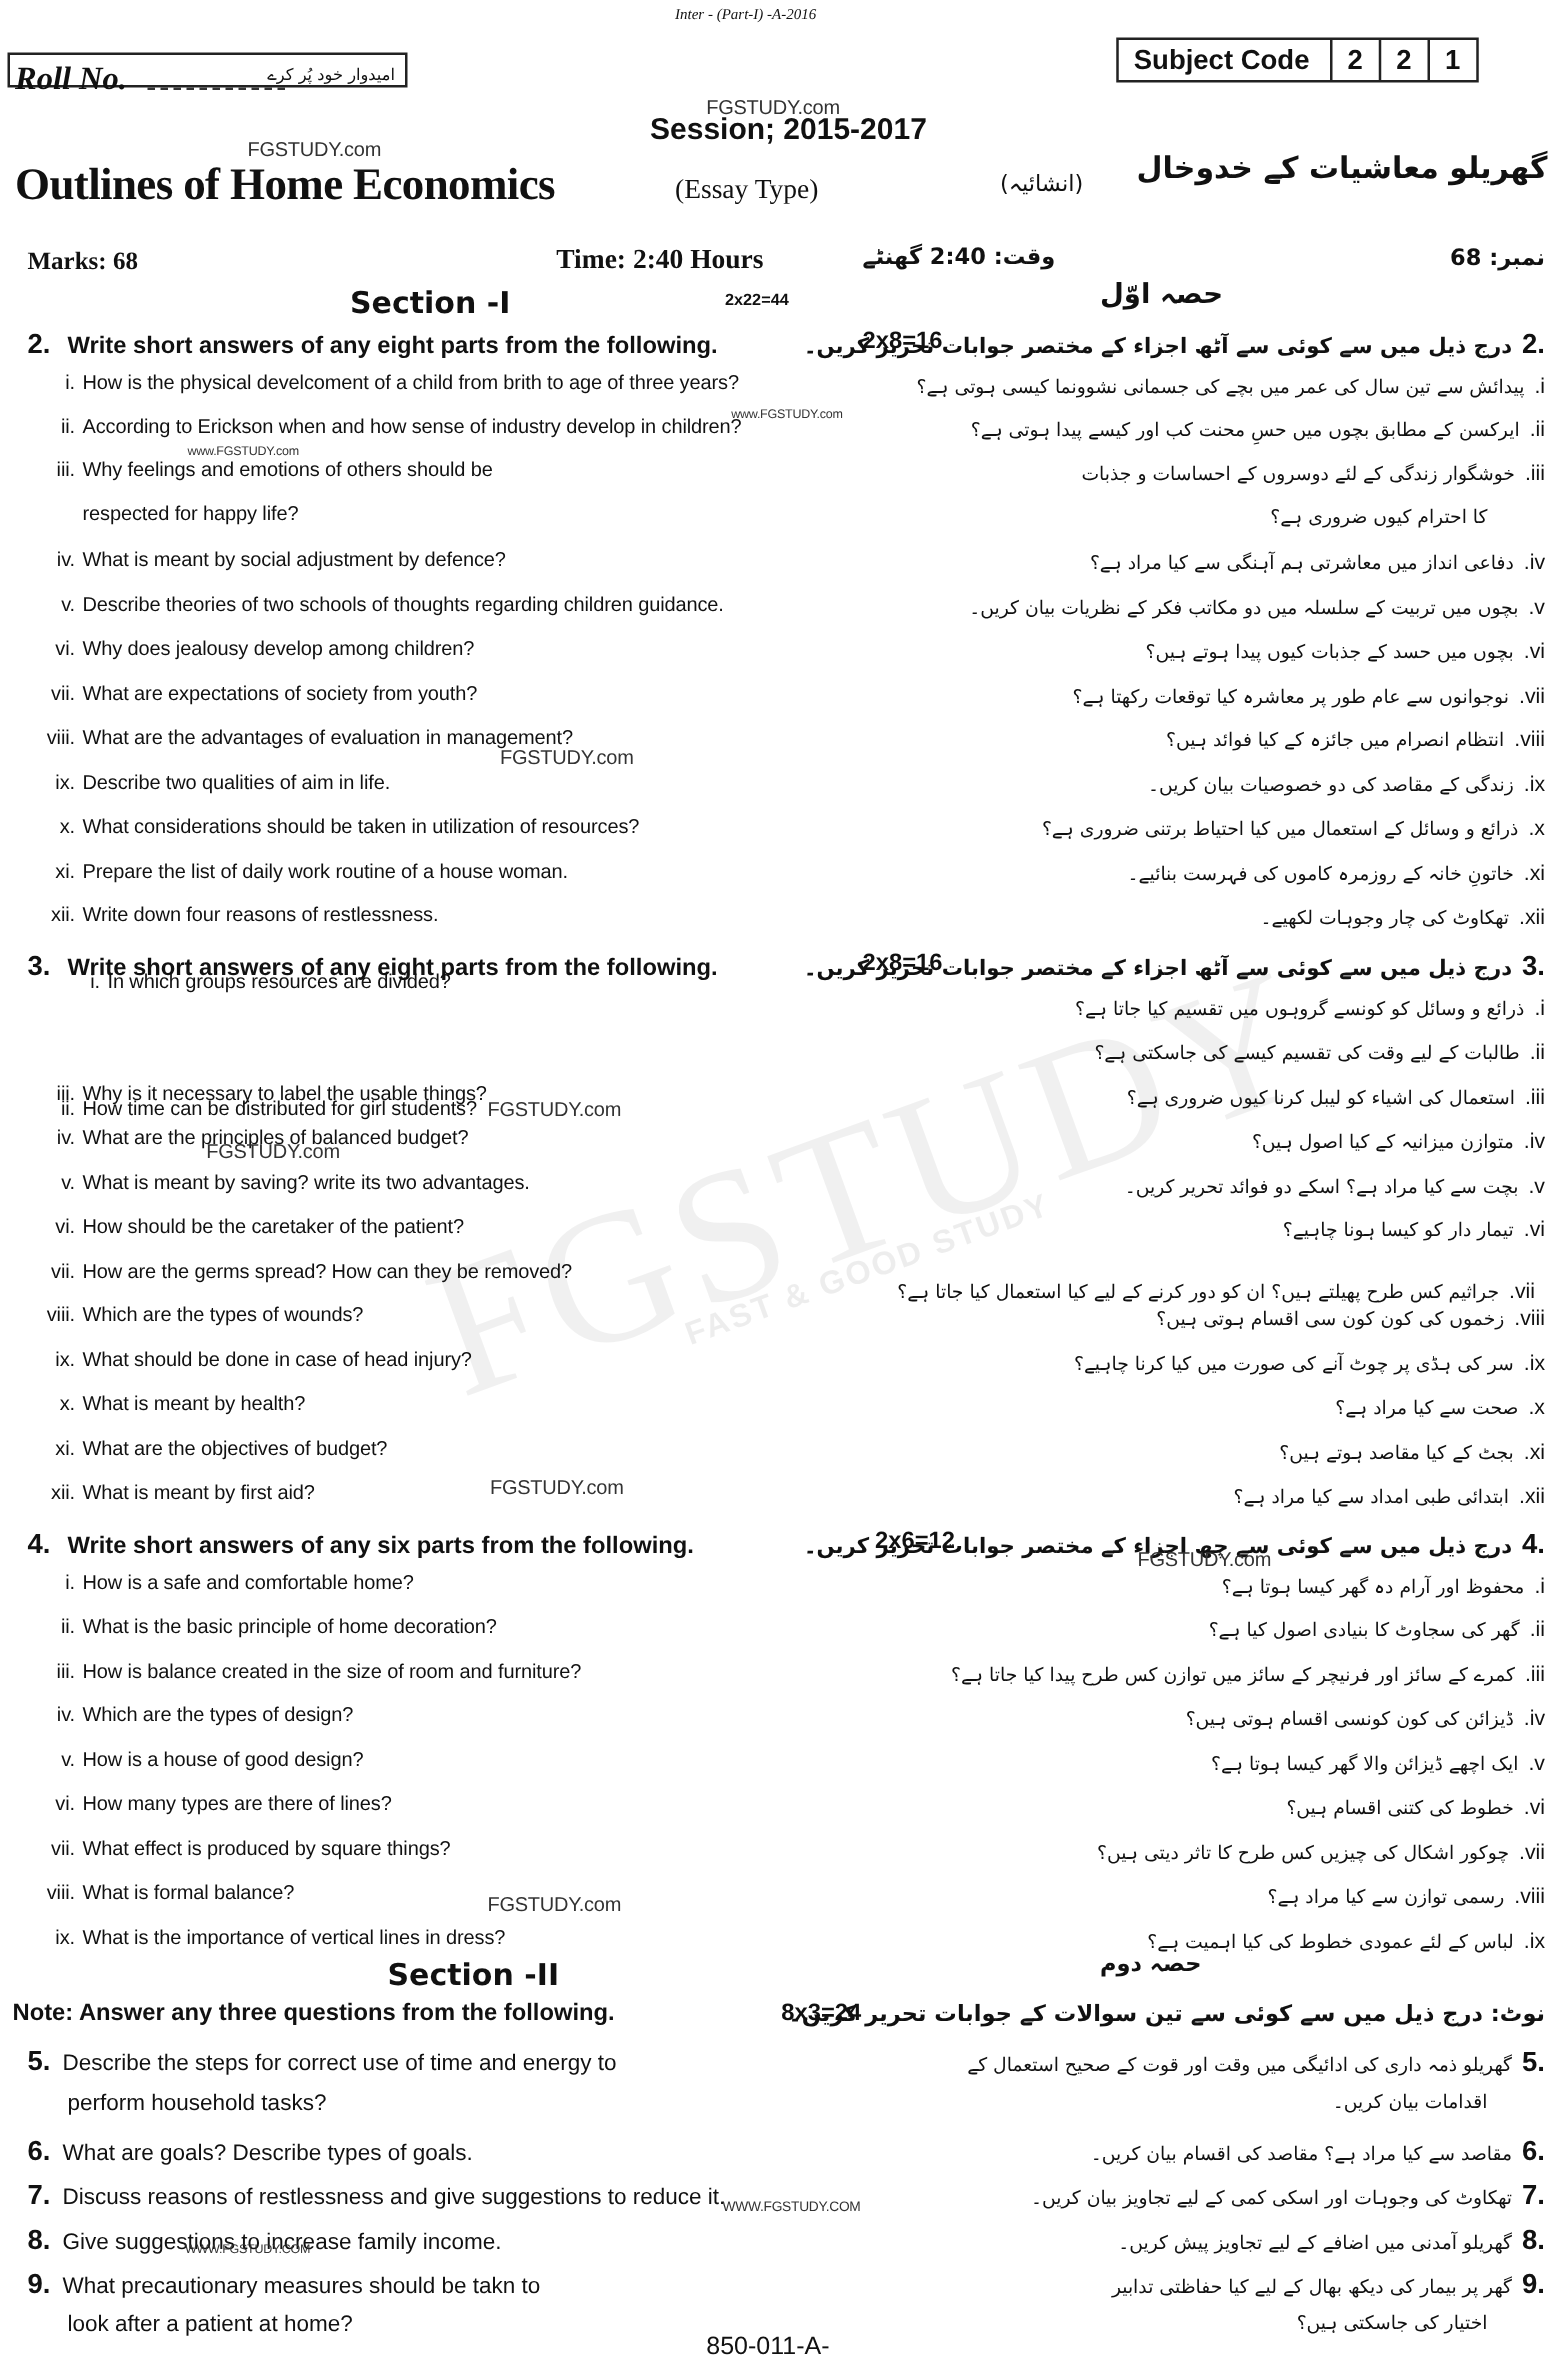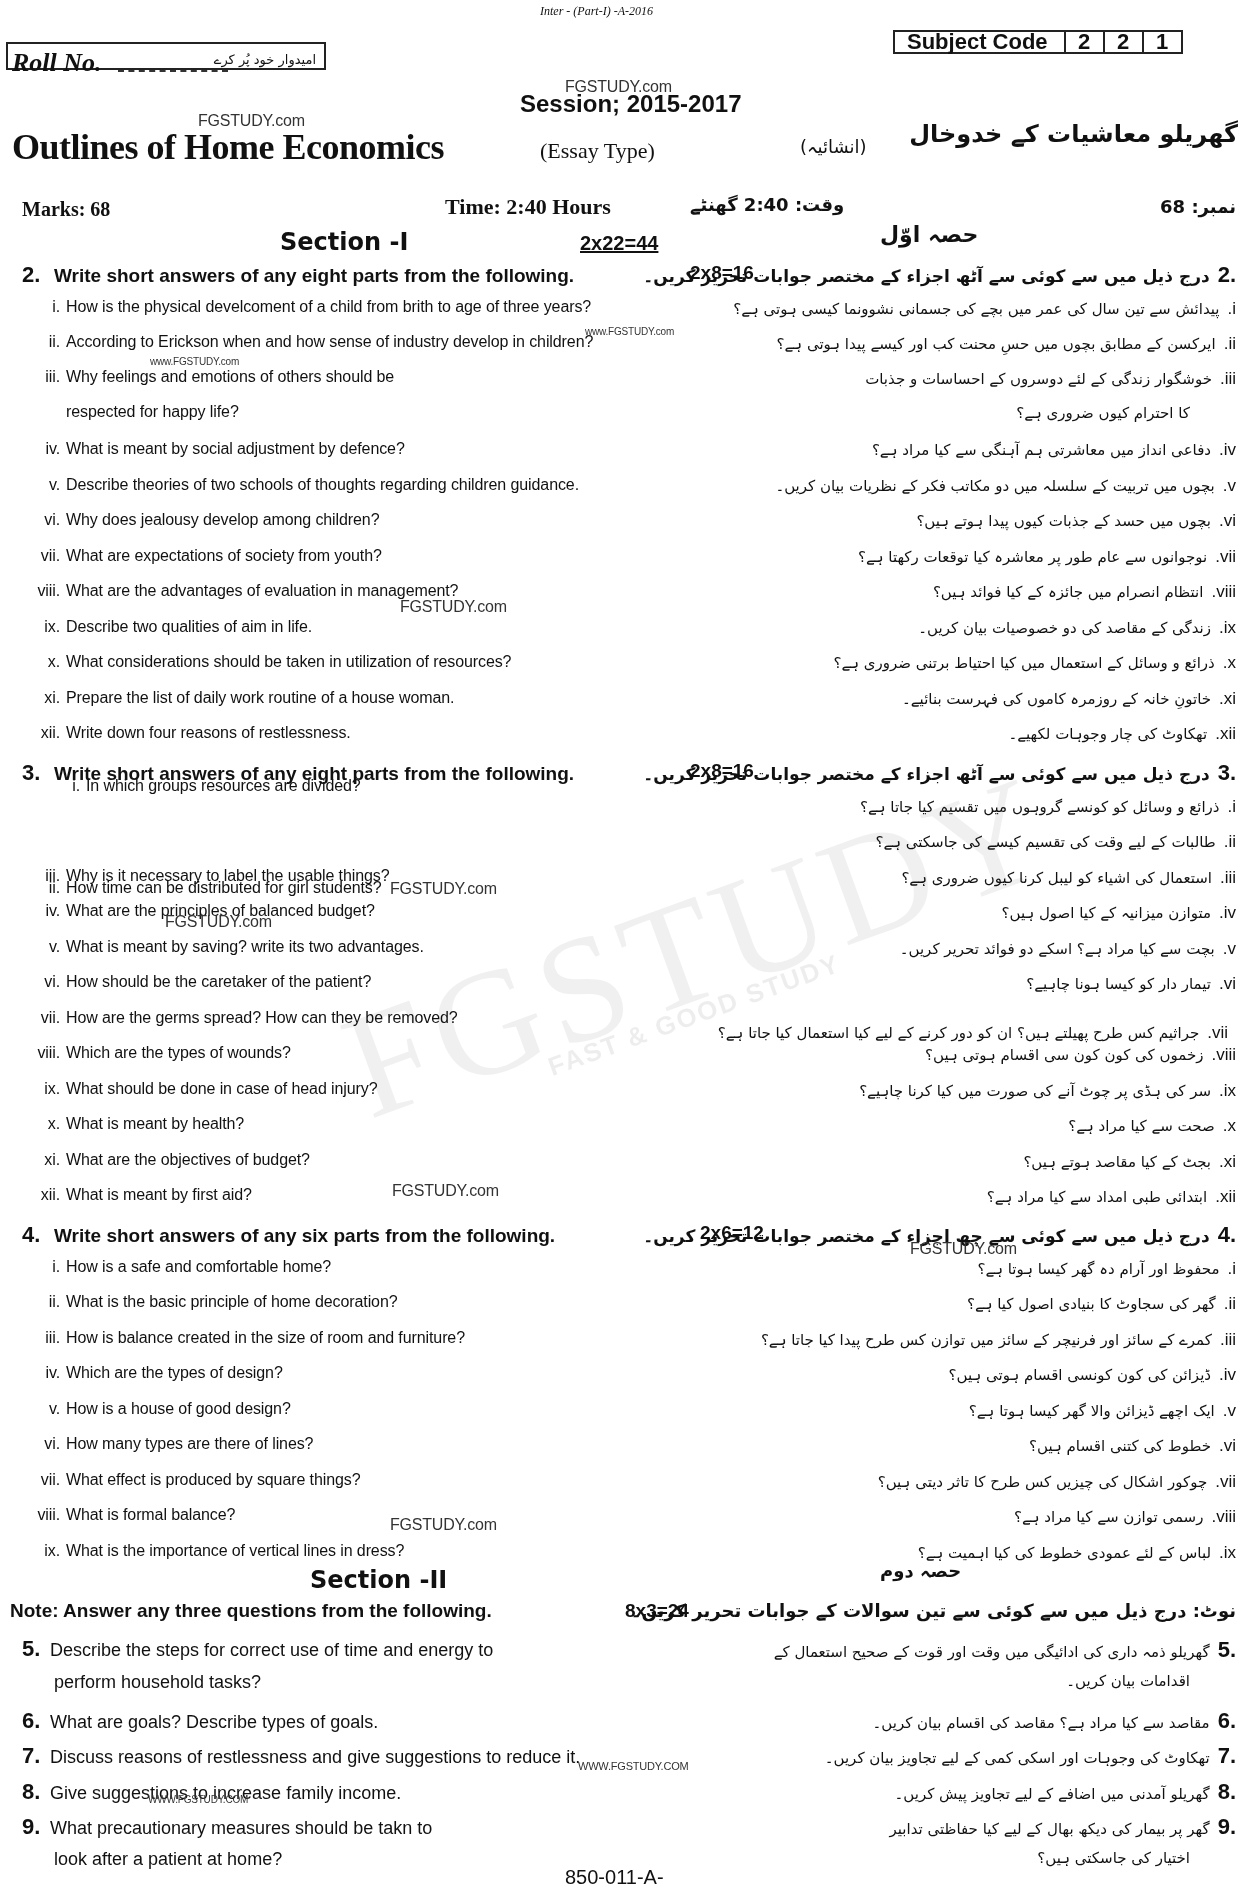--- a/index.html
+++ b/index.html
@@ -6,34 +6,34 @@
   body { width: 1250px; height: 1892px; position: relative; overflow: hidden; color: #111; font-family: "Liberation Sans", sans-serif; }
   .abs { position: absolute; }
   .serif { font-family: "Liberation Serif", serif; }
   .urdu { font-family: "DejaVu Sans", sans-serif; direction: rtl; unicode-bidi: plaintext; }
   .wm { position: absolute; font-size: 16px; color: #333; font-family: "Liberation Sans", sans-serif; letter-spacing: -0.2px; }
   .header-code { top: 4px; left: 540px; font-size: 12px; font-style: italic; }
   .roll-box { top: 42px; left: 6px; width: 320px; height: 28px; border: 2px solid #222; box-sizing: border-box; }
   .roll-label { position: absolute; left: 4px; top: 4px; font-size: 26px; font-style: italic; font-weight: bold; font-family: "Liberation Serif", serif; }
   .roll-line { position: absolute; left: 110px; top: 26px; width: 110px; border-bottom: 2px dashed #333; }
   .roll-urdu { position: absolute; right: 8px; top: 8px; font-size: 13px; }
-  .subj-box { top: 30px; left: 893px; height: 24px; display: flex; border: 2px solid #222; box-sizing: border-box; }
+  .subj-box { top: 30px; left: 893px; height: 36px; display: flex; border: 2px solid #222; box-sizing: border-box; }
   .subj-cell { border-left: 2px solid #222; width: 37px; display: flex; align-items: center; justify-content: center; font-size: 22px; font-weight: bold; }
   .subj-label { padding: 0 16px 0 12px; display: flex; align-items: center; font-size: 22px; font-weight: bold; }
   .session { top: 90px; left: 520px; font-size: 24px; font-weight: bold; }
   .title-en { top: 126px; left: 12px; font-size: 36px; font-weight: bold; font-family: "Liberation Serif", serif; letter-spacing: -0.5px; }
   .title-type { top: 138px; left: 540px; font-size: 22px; font-family: "Liberation Serif", serif; }
   .title-urdu-type { top: 136px; left: 800px; font-size: 18px; }
   .title-urdu { top: 120px; right: 12px; font-size: 24px; font-weight: bold; }
   .marks { top: 198px; left: 22px; font-size: 20px; font-weight: bold; font-family: "Liberation Serif", serif; }
   .time { top: 194px; left: 445px; font-size: 22px; font-weight: bold; font-family: "Liberation Serif", serif; }
   .time-urdu { top: 194px; left: 690px; font-size: 18px; font-weight: bold; }
   .marks-urdu { top: 196px; right: 14px; font-size: 18px; font-weight: bold; }
   .section-title { font-size: 24px; font-weight: bold; font-family: "DejaVu Sans", sans-serif; }
-  .section-marks { font-size: 20px; font-weight: bold; text-decoration: underline; }
+  .section-marks { font-size: 13px; font-weight: bold; }
   .section-urdu { font-size: 22px; font-weight: bold; }
   .q-head { font-size: 19px; font-weight: bold; white-space: nowrap; }
   .q-num { display: inline-block; width: 32px; font-size: 22px; }
   .q-marks { font-size: 19px; font-weight: bold; white-space: nowrap; }
   .item { font-size: 16px; white-space: nowrap; letter-spacing: -0.1px; }
   .roman { display: inline-block; width: 60px; text-align: right; margin-right: 6px; }
   .urdu-line { font-size: 15px; white-space: nowrap; }
   .urdu-roman { display: inline-block; margin-left: 8px; font-family: "Liberation Sans", sans-serif; direction: ltr; font-size: 17px; }
   .urdu-head { font-size: 17px; font-weight: bold; white-space: nowrap; }
   .urdu-qnum { font-family: "Liberation Sans", sans-serif; font-size: 22px; font-weight: bold; margin-left: 8px; direction: ltr; display: inline-block; }

